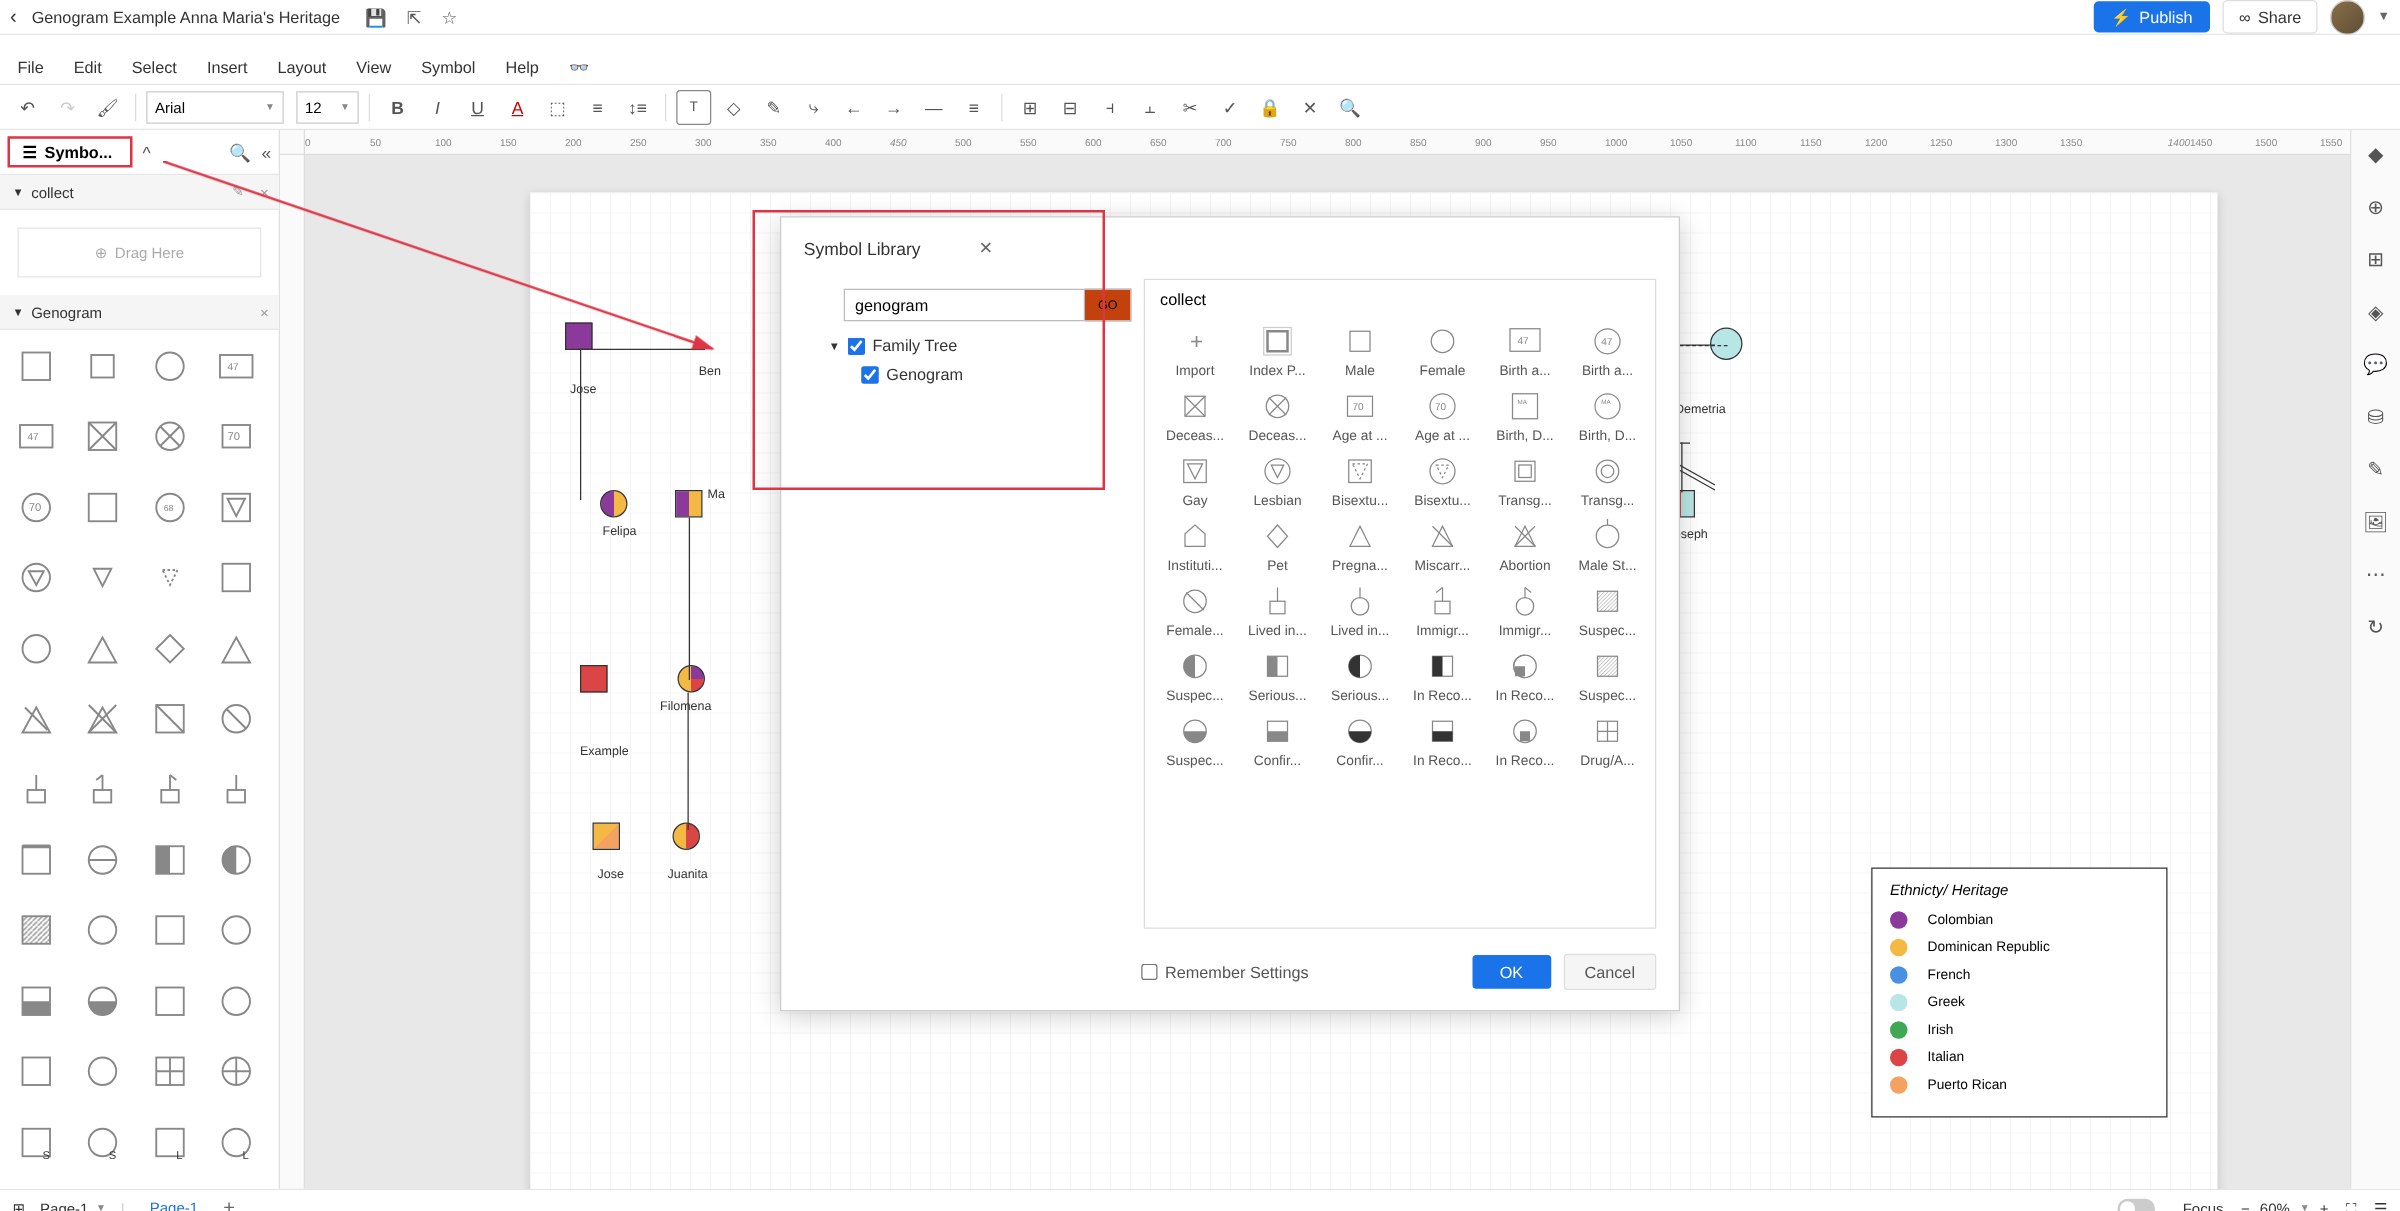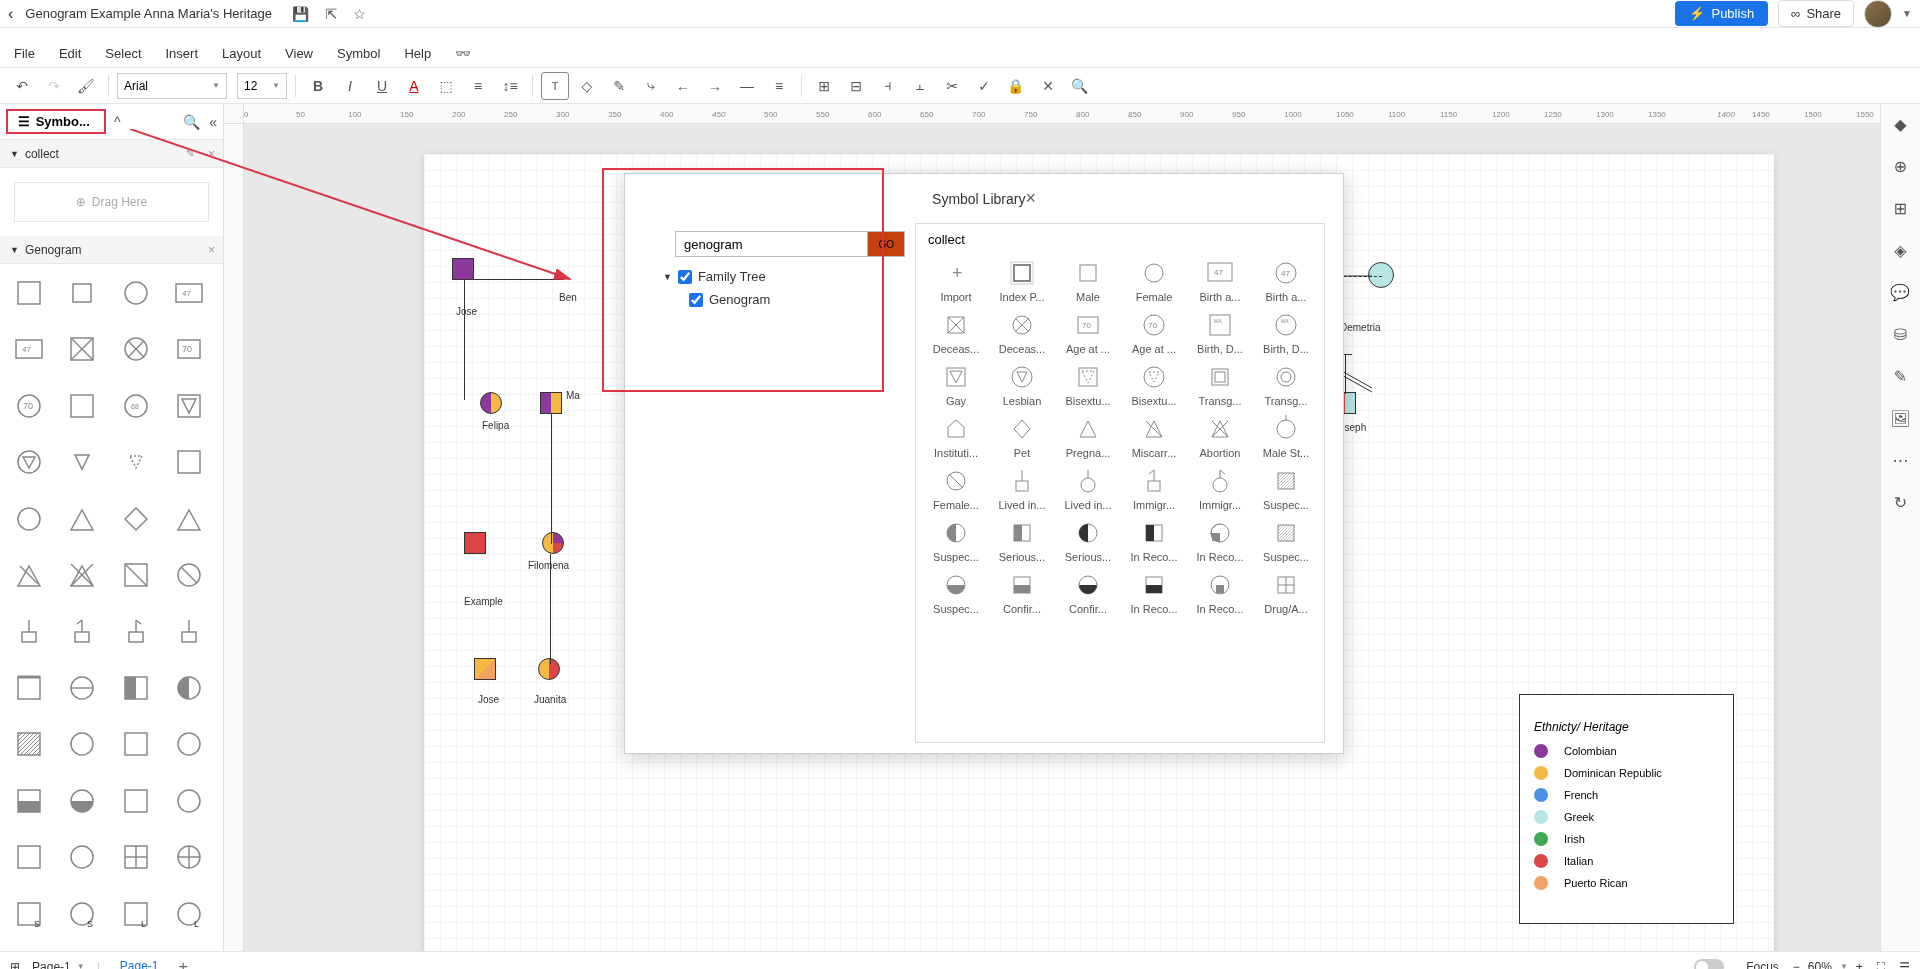--- a/index.html
+++ b/index.html
@@ -44,21 +44,21 @@
 .rightpanel { width: 40px; border-left: 1px solid #e0e0e0; background: #fafafa; display: flex; flex-direction: column; align-items: center; padding-top: 8px; gap: 18px; }
 .rp-icon { width: 24px; height: 24px; display: flex; align-items: center; justify-content: center; color: #555; font-size: 16px; cursor: pointer; }
 .bottombar { height: 30px; border-top: 1px solid #e5e5e5; display: flex; align-items: center; padding: 0 10px; font-size: 12px; color: #333; gap: 12px; }
 .bottombar .right-group { margin-left: auto; display: flex; align-items: center; gap: 14px; }
 .page-tab { color: #1a73e8; border-bottom: 2px solid #1a73e8; padding: 4px 8px; cursor: pointer; }
 .page-sel { display: flex; align-items: center; gap: 6px; cursor: pointer; }
 .focus-toggle { display: flex; align-items: center; gap: 22px; }
 .toggle { width: 30px; height: 16px; background: #ccc; border-radius: 8px; position: relative; }
 .toggle::after { content: ''; width: 12px; height: 12px; background: #fff; border-radius: 50%; position: absolute; left: 2px; top: 2px; }
 .modal { position: absolute; left: 624px; top: 173px; width: 720px; background: #fff; border: 1px solid #ccc; box-shadow: 0 4px 20px rgba(0,0,0,0.2); z-index: 100; }
-.modal-hdr { padding: 14px 18px; display: flex; align-items: center; justify-content: center; }
+.modal-hdr { padding: 14px 18px; display: flex; align-items: center; justify-content: flex-start; gap: 47px; }
 .modal-hdr .ttl { font-size: 14px; color: #333; }
 .modal-hdr .close { font-size: 18px; color: #666; cursor: pointer; }
 .modal-body { display: flex; padding: 0 18px 10px 18px; gap: 10px; }
 .tree-col { width: 262px; padding-top: 8px; }
 .search-row { display: flex; margin-bottom: 12px; margin-left: 32px; }
 .search-row input { flex: 1; border: 1px solid #bbb; height: 26px; padding: 0 8px; font-size: 13px; width: 140px; }
 .search-row button { border: 1px solid #bbb; border-left: none; height: 26px; padding: 0 10px; background: #c2410c; font-size: 10px; cursor: pointer; }
 .tree-item { display: flex; align-items: center; gap: 6px; font-size: 13px; color: #333; margin-bottom: 8px; margin-left: 20px; }
 .tree-item.child { margin-left: 46px; }
 .tree-item input[type="checkbox"] { width: 14px; height: 14px; accent-color: #1a73e8; }
@@ -70,21 +70,21 @@
 .sc-grid { display: grid; grid-template-columns: repeat(6, 1fr); gap: 4px 2px; }
 .sc-item { display: flex; flex-direction: column; align-items: center; gap: 4px; cursor: pointer; padding: 2px; }
 .sc-item .shape { width: 28px; height: 28px; display: flex; align-items: center; justify-content: center; }
 .sc-item .lbl { font-size: 11px; color: #555; text-align: center; width: 60px; white-space: nowrap; overflow: hidden; text-overflow: ellipsis; }
 .modal-footer { padding: 10px 18px 16px 18px; display: flex; align-items: center; justify-content: flex-end; gap: 10px; }
 .remember { display: flex; align-items: center; gap: 6px; font-size: 13px; color: #555; margin-right: auto; margin-left: 270px; }
 .btn-primary { background: #1a73e8; color: #fff; border: none; padding: 6px 22px; border-radius: 3px; font-size: 13px; cursor: pointer; }
 .btn-default { background: #f5f5f5; border: 1px solid #ddd; padding: 6px 16px; border-radius: 3px; font-size: 13px; cursor: pointer; color: #555; }
 .arrow-red { position: absolute; left: 130px; top: 25px; z-index: 50; pointer-events: none; }
 .red-box { position: absolute; border: 2px solid #dc3545; z-index: 150; pointer-events: none; }
-.legend-box { position: absolute; right: 40px; top: 540px; width: 215px; border: 1px solid #333; background: #fff; padding: 25px 14px; z-index: 5; }
+.legend-box { position: absolute; right: 40px; top: 540px; width: 237px; border: 1px solid #333; background: #fff; padding: 10px 14px; z-index: 5; }
 .legend-title { font-size: 12px; font-style: italic; margin-bottom: 10px; }
 .legend-row { display: flex; align-items: center; gap: 16px; font-size: 11px; margin-bottom: 8px; }
 .legend-dot { width: 14px; height: 14px; border-radius: 50%; }
 .shape-s { stroke: #888; stroke-width: 1.5; fill: none; }
 .node-sq { width: 22px; height: 22px; border: 1.5px solid #333; position: absolute; }
 .node-ci { width: 22px; height: 22px; border: 1.5px solid #333; border-radius: 50%; position: absolute; }
 .node-lbl { position: absolute; font-size: 10px; color: #333; }
 .conn { position: absolute; background: #333; }
 .zoom-group { display: flex; align-items: center; gap: 8px; }
 </style>
@@ -521,21 +521,21 @@
         <div style="width: 52px; text-align: left; padding-top: 6px; flex-shrink: 0;">900</div>
         <div style="width: 52px; text-align: left; padding-top: 6px; flex-shrink: 0;">950</div>
         <div style="width: 52px; text-align: left; padding-top: 6px; flex-shrink: 0;">1000</div>
         <div style="width: 52px; text-align: left; padding-top: 6px; flex-shrink: 0;">1050</div>
         <div style="width: 52px; text-align: left; padding-top: 6px; flex-shrink: 0;">1100</div>
         <div style="width: 52px; text-align: left; padding-top: 6px; flex-shrink: 0;">1150</div>
         <div style="width: 52px; text-align: left; padding-top: 6px; flex-shrink: 0;">1200</div>
         <div style="width: 52px; text-align: left; padding-top: 6px; flex-shrink: 0;">1250</div>
         <div style="width: 52px; text-align: left; padding-top: 6px; flex-shrink: 0;">1300</div>
         <div style="width: 52px; text-align: left; padding-top: 6px; flex-shrink: 0;">1350</div>
-        <div style="width: 52px; text-align: center; padding-top: 6px; flex-shrink: 0; font-style: italic;">1400</div>
+        <div style="width: 52px; text-align: right; padding-top: 6px; flex-shrink: 0; font-style: italic;">1400</div>
         <div style="width: 52px; text-align: left; padding-top: 6px; flex-shrink: 0;">1450</div>
         <div style="width: 52px; text-align: left; padding-top: 6px; flex-shrink: 0;">1500</div>
         <div style="width: 52px; text-align: left; padding-top: 6px; flex-shrink: 0;">1550</div>
       </div>
     <div class="ruler-v"></div>
     <div class="canvas-area">
       <div class="page">
 
         <div class="node-sq" style="left:28px;top:104px;background:#8B3A9C;border-color:#333"></div>
         <div class="node-lbl" style="left:32px;top:152px">Jose</div>
@@ -1075,13 +1075,21 @@
                 <rect x="6" y="6" width="16" height="16" stroke="#888" fill="none"></rect>
                 <line x1="14" y1="6" x2="14" y2="22" stroke="#888"></line>
                 <line x1="6" y1="14" x2="22" y2="14" stroke="#888"></line>
               </svg>
             </div>
             <div class="lbl">Drug/A...</div>
           </div>
         </div>
     </div>
   </div>
+  <div class="modal-footer">
+    <label class="remember">
+      <input type="checkbox" style="">
+      <span>Remember Settings</span>
+    </label>
+    <button class="btn-primary">OK</button>
+    <button class="btn-default">Cancel</button>
+  </div>
 </div>
 
 </body></html>

